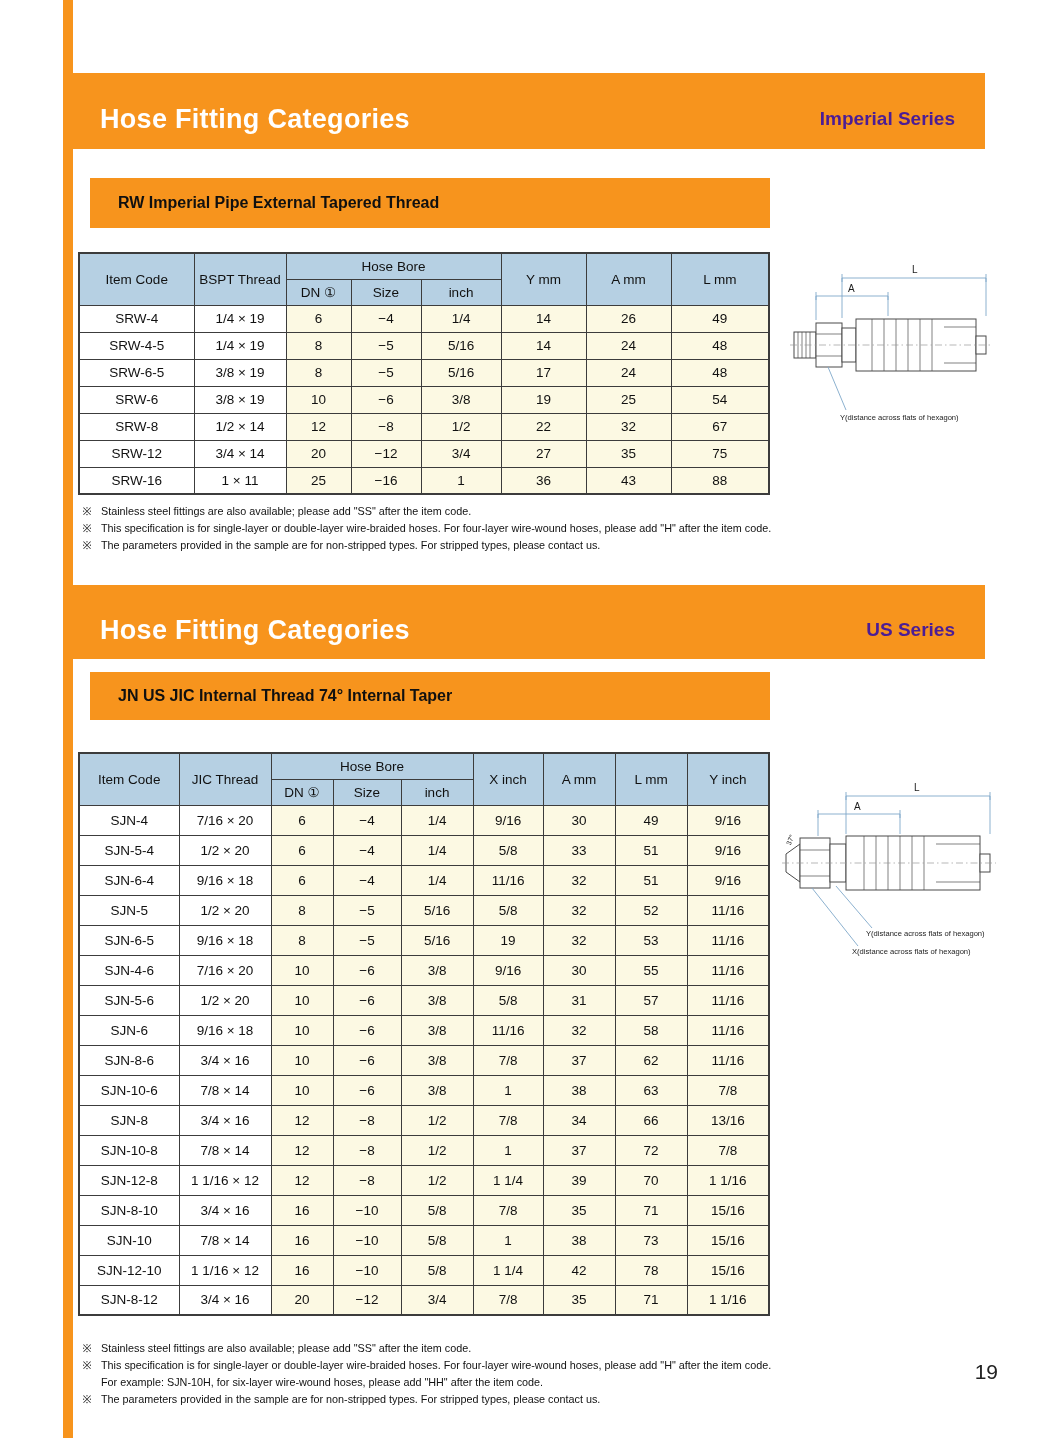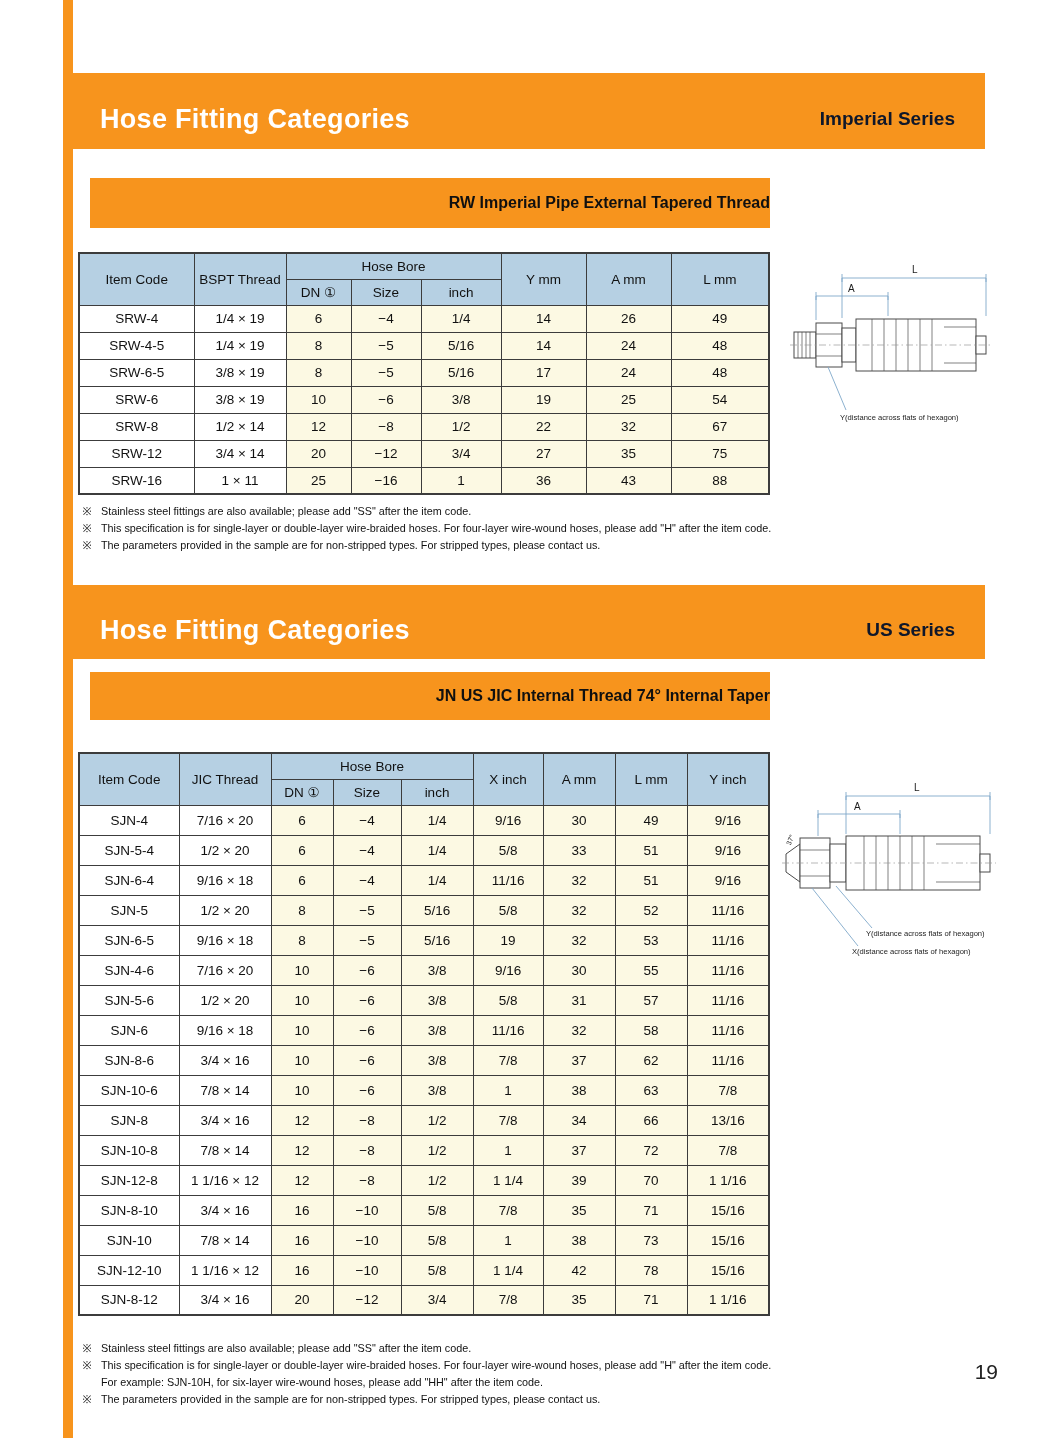--- a/index.html
+++ b/index.html
@@ -10,25 +10,25 @@
   }
   .left-strip { position:absolute; left:63px; top:0; width:10px; height:1438px; background:var(--accent,#F7941D); }
 
   .banner {
     position:absolute; left:72px; width:913px; background:var(--accent,#F7941D);
     display:flex; align-items:center; justify-content:space-between; padding:16px 30px 0 28px;
   }
   #banner1 { top:73px; height:76px; }
   #banner2 { top:585px; height:74px; }
   .banner-title { color:#ffffff; font-size:27px; font-weight:bold; letter-spacing:.3px; }
-  .banner-series { color:#0f172a; font-size:19px; font-weight:bold; }
+  .banner-series { color:#4c1d95; font-size:19px; font-weight:bold; }
 
   .subbar {
     position:absolute; left:90px; width:680px; background:var(--accent,#F7941D);
-    display:flex; align-items:center; padding-left:28px;justify-content:flex-end;
+    display:flex; align-items:center; padding-left:28px;
   }
   #subbar1 { top:178px; height:50px; }
   #subbar2 { top:672px; height:48px; }
   .subbar-text { color:#101010; font-size:16px; font-weight:bold; }
 
   table.tbl {
     position:absolute; left:78px; width:690px; border-collapse:collapse; table-layout:fixed;
     border:2px solid #3c3c3c;
   }
   #table1 { top:252px; }

